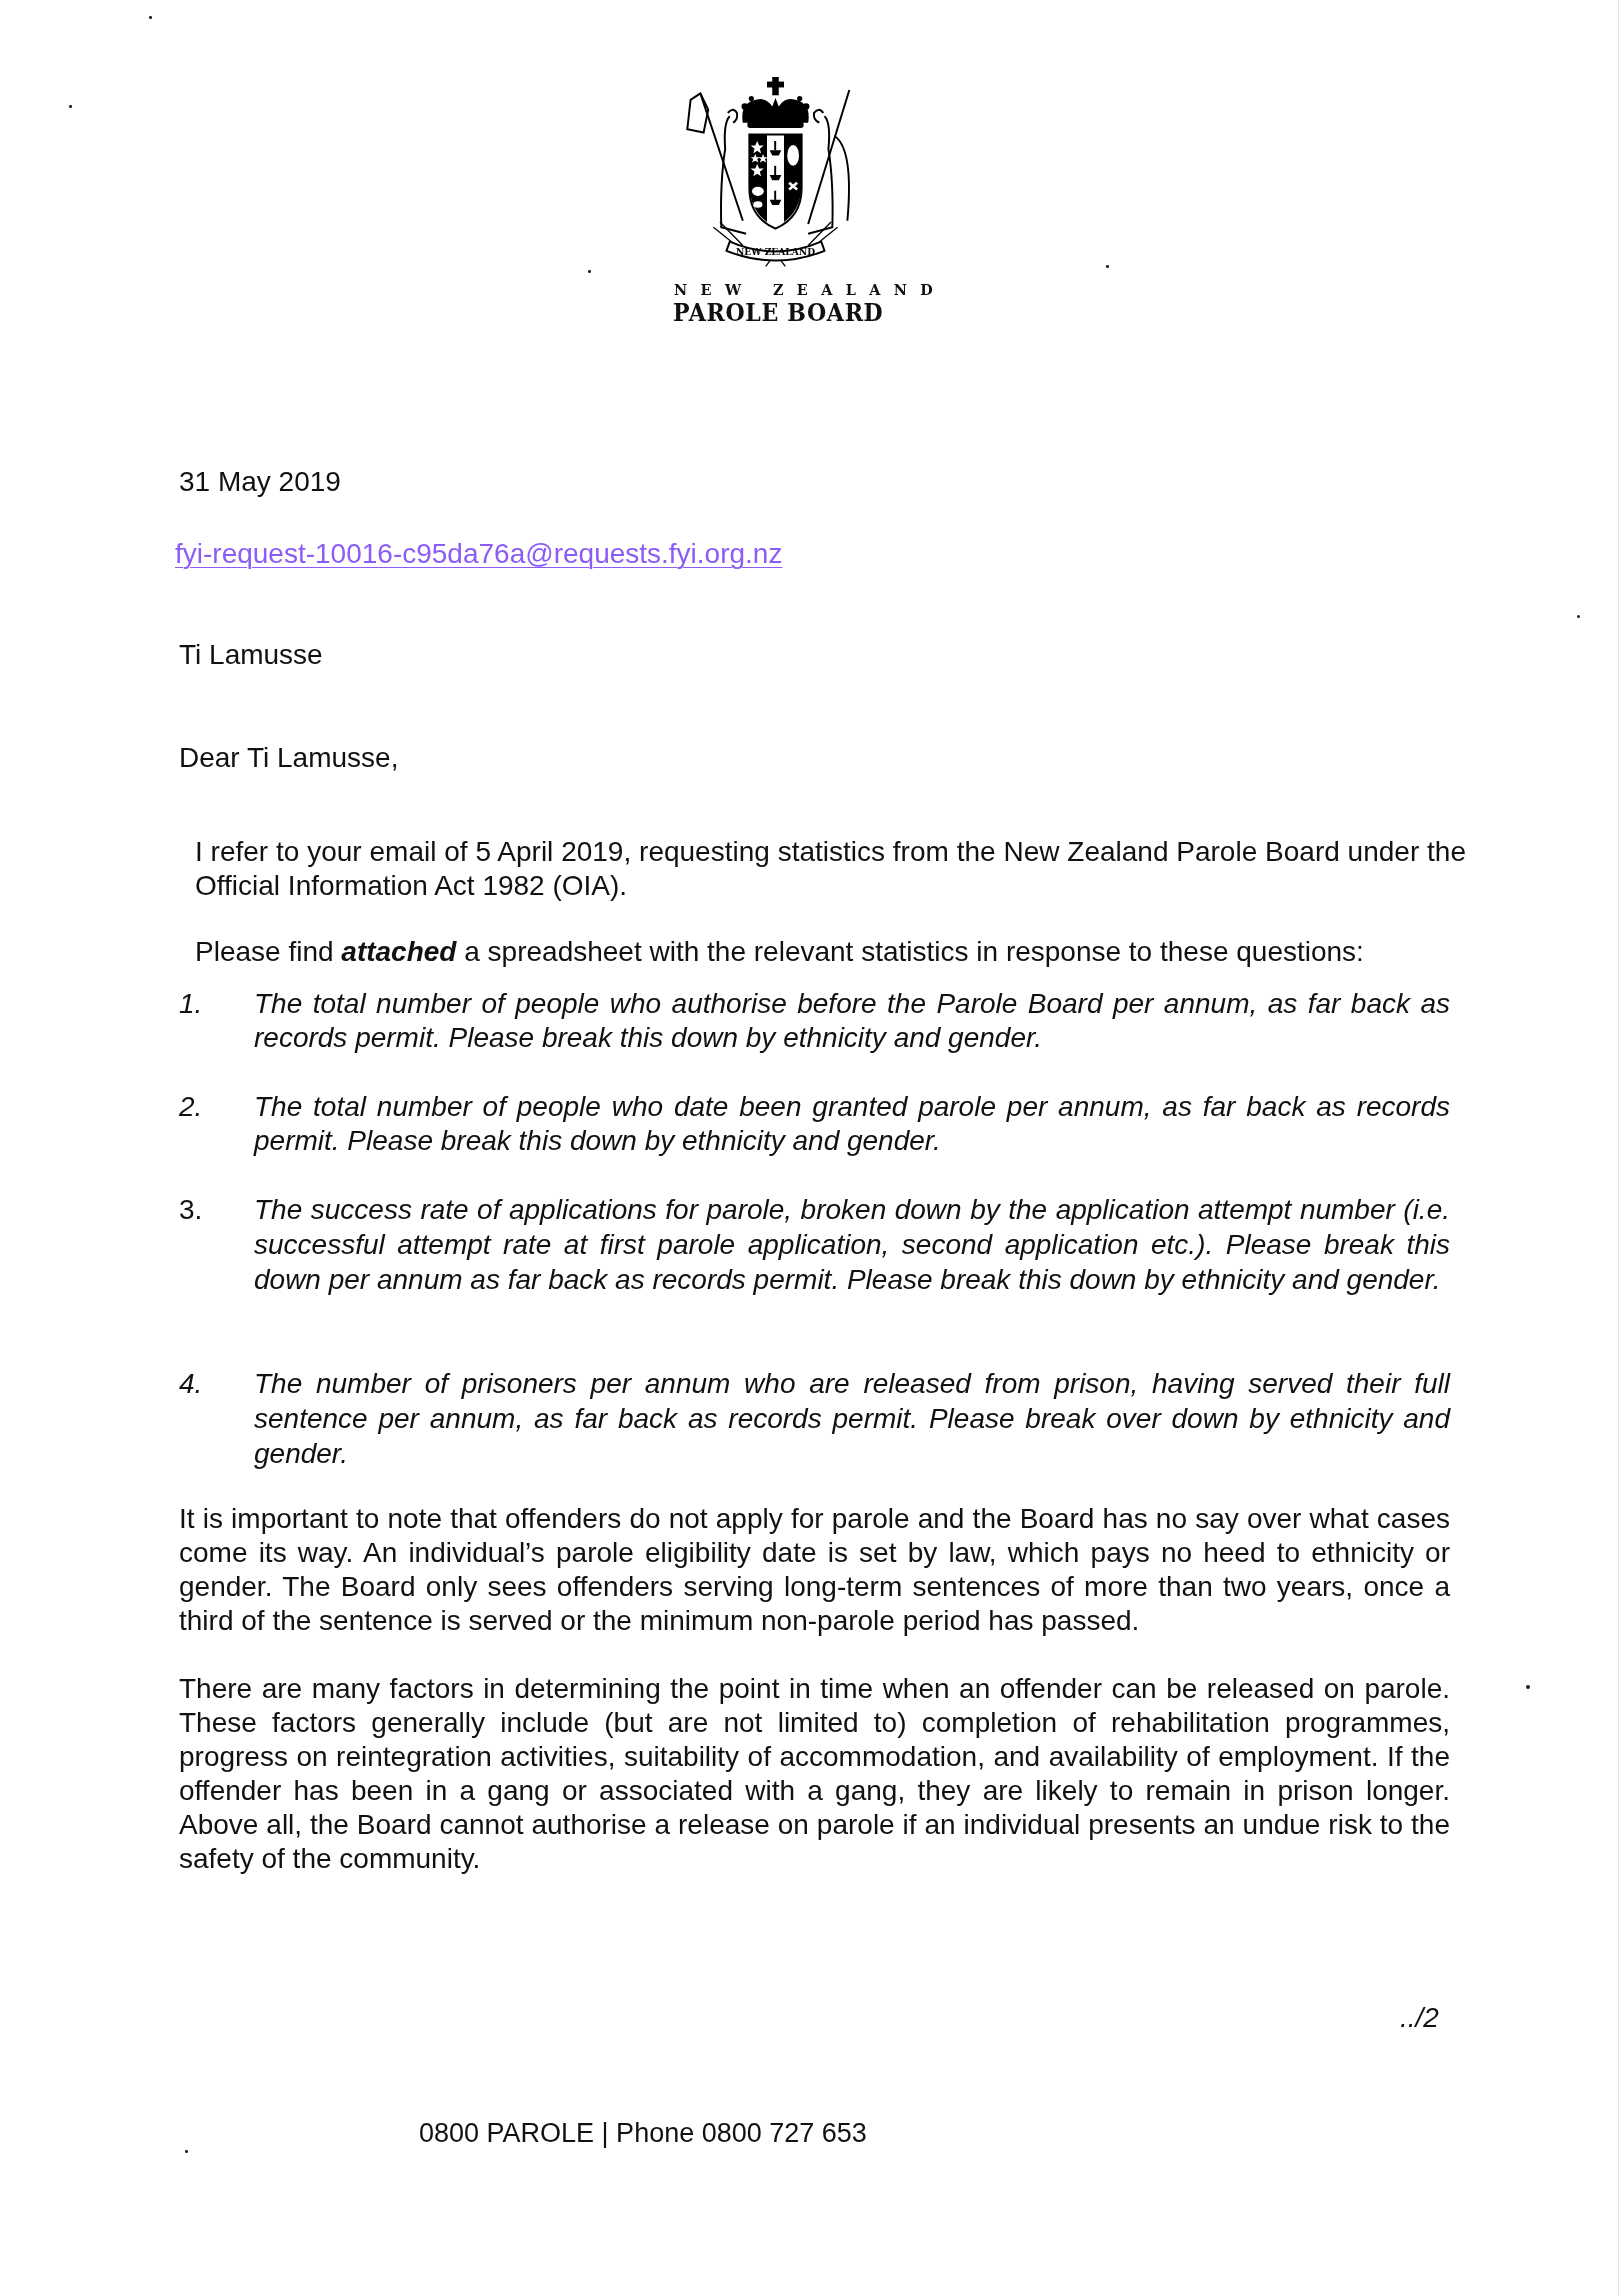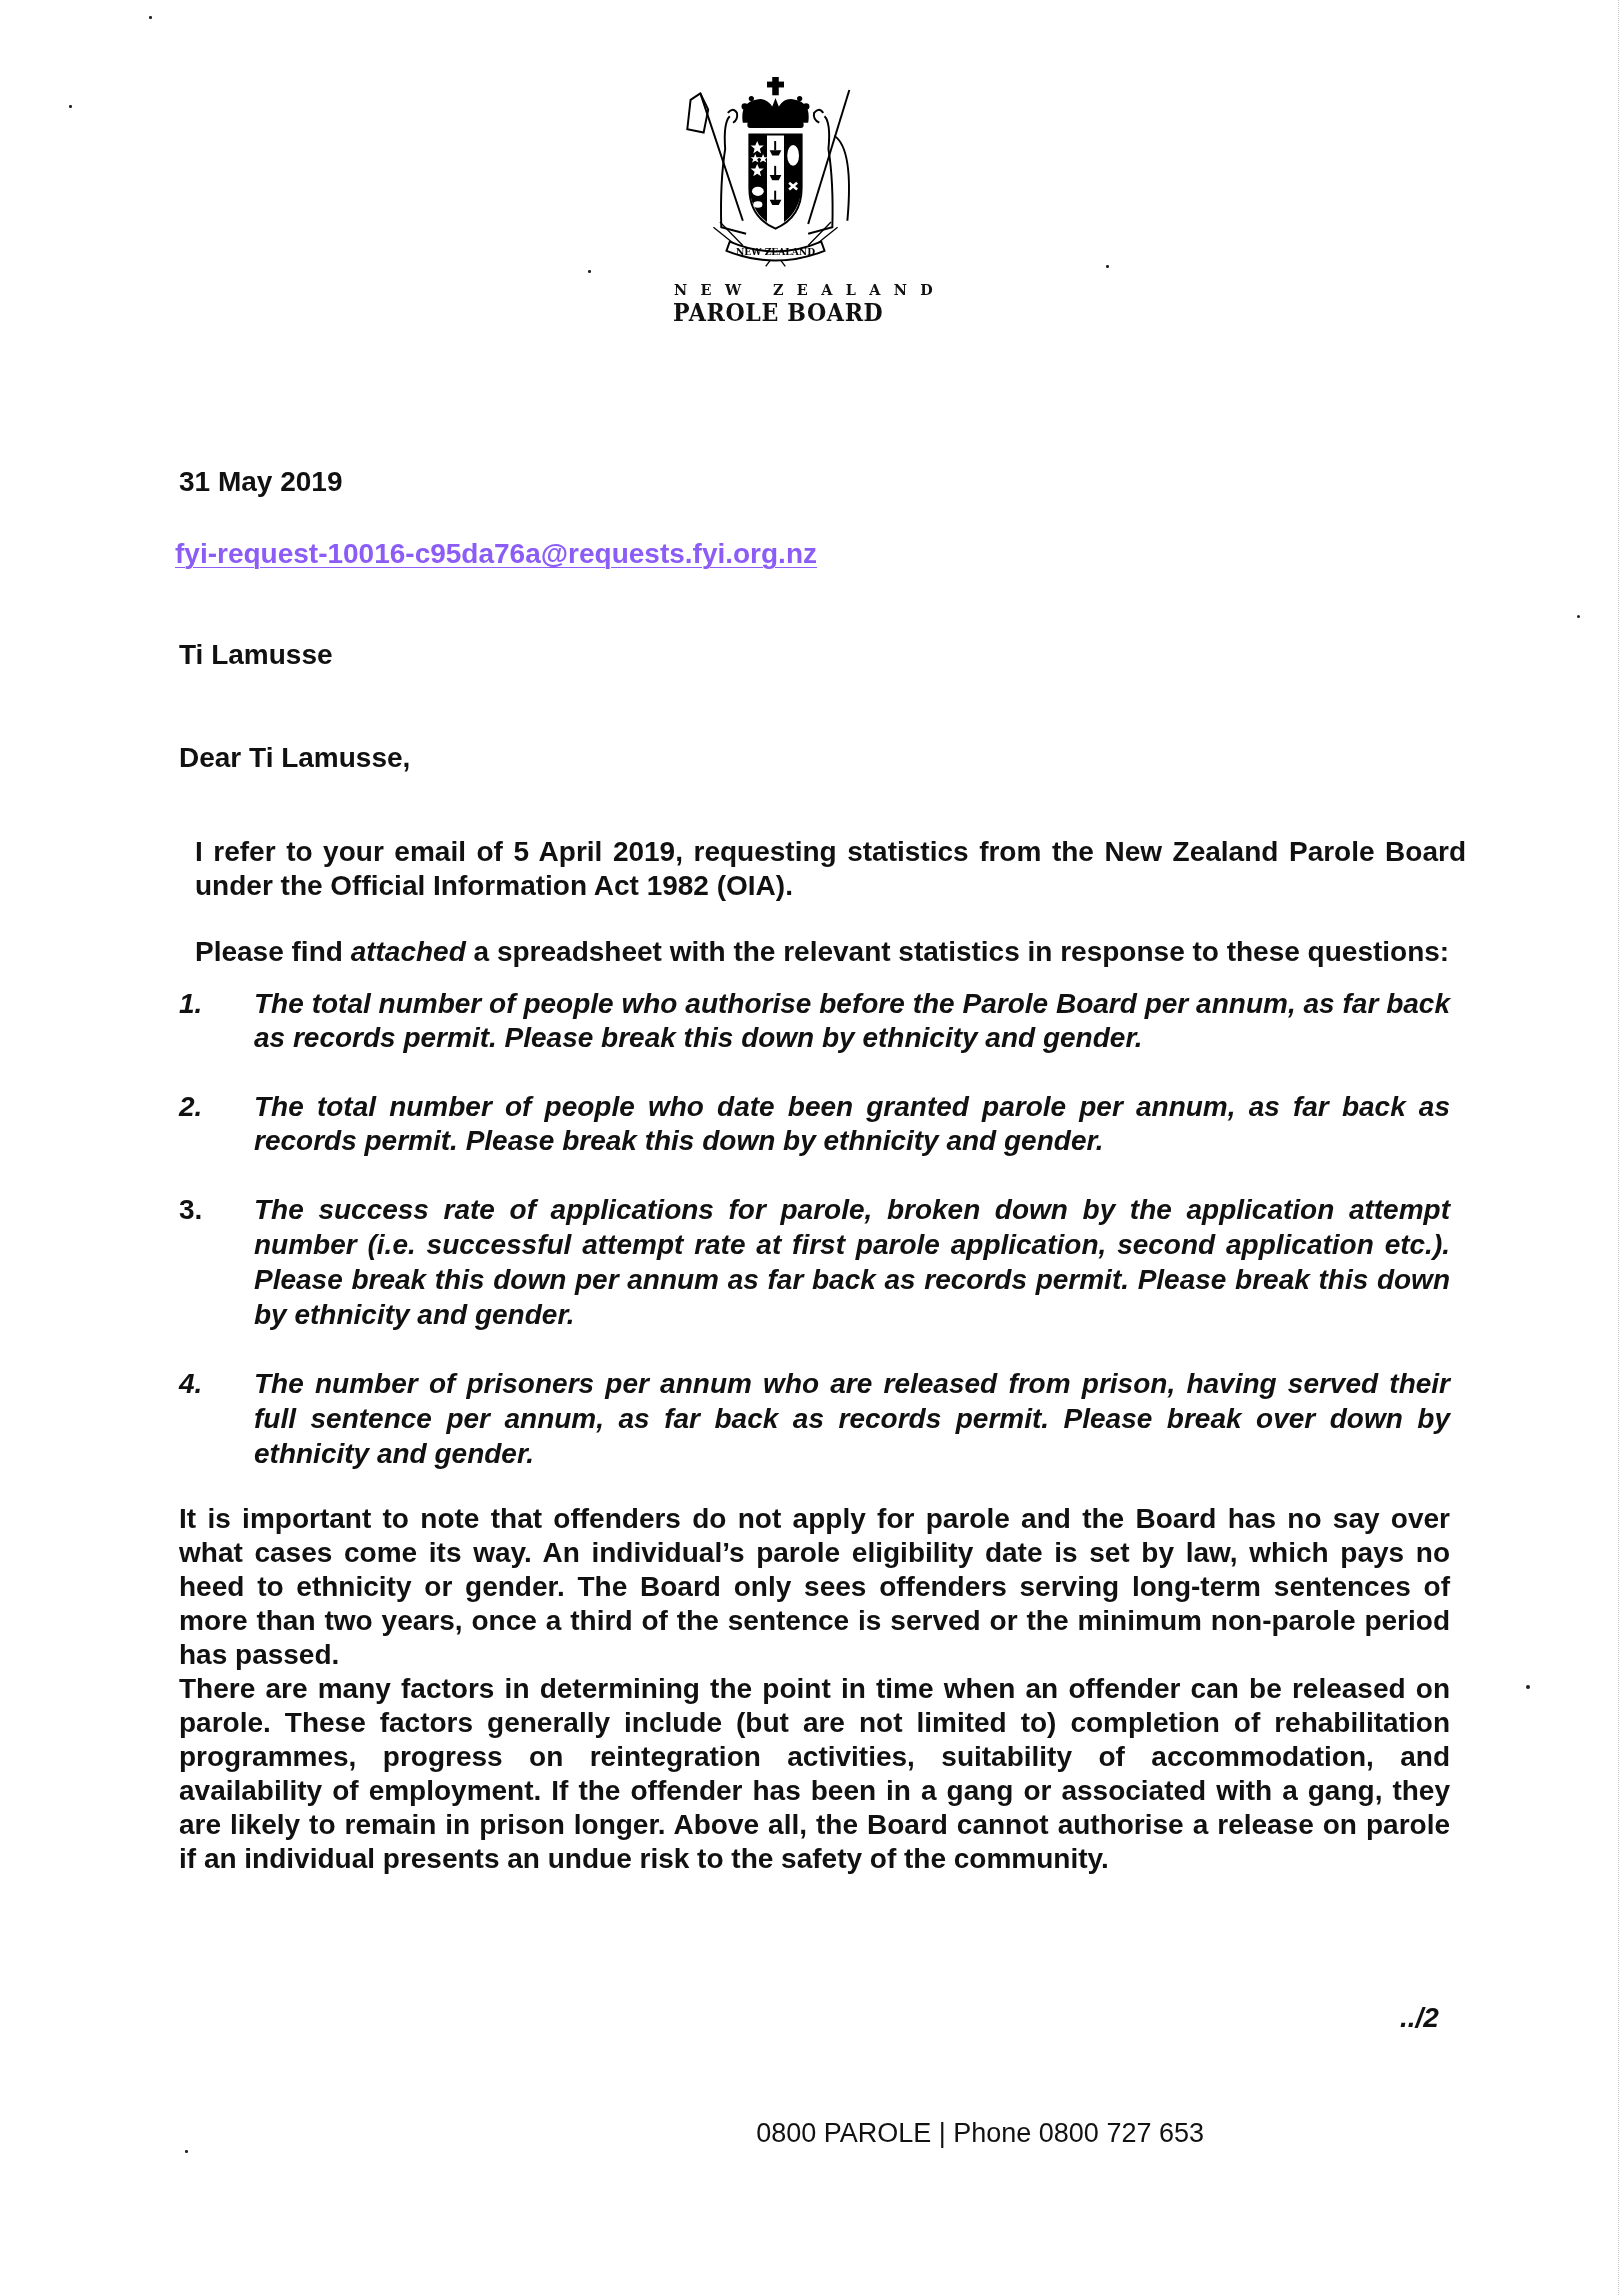--- a/index.html
+++ b/index.html
@@ -1,19 +1,19 @@
 <!DOCTYPE html>
 <html style="font-size:10.5px"><head>
 <meta charset="utf-8">
 <style>
   html, body { margin: 0; padding: 0; background: #ffffff; }
   body { width: 1623px; height: 2295px; position: relative; overflow: hidden;
          font-family: "Liberation Sans", sans-serif; color: #111111; }
   .abs { position: absolute; }
-  .txt { font-size: 28px; line-height: 34px; font-weight: bold; }
+  .txt { font-size: 28px; line-height: 34px; }
   .just { text-align: justify; text-align-last: left; }
   .crest { left: 674px; top: 77px; width: 203px; height: 196px; }
   .brand-small { left: 674px; top: 281px; width: 208px; font-family: "DejaVu Serif", serif;
                  font-size: 14.4px; letter-spacing: 13.4px; font-weight: bold; white-space: nowrap; }
   .brand-big { left: 673px; top: 298px; width: 216px; font-family: "DejaVu Serif", serif;
                font-size: 24px; font-weight: bold; letter-spacing: 0.7px; white-space: nowrap; transform: scaleX(0.92); transform-origin: left top; }
   .date { left: 179px; top: 465px; }
   .email { left: 175px; top: 537px; text-decoration: underline; text-underline-offset: 3.9px; text-decoration-thickness: 1.3px; color: #8b5cf6; }
   .recip { left: 179px; top: 638px; }
   .salut { left: 179px; top: 741px; }
@@ -24,21 +24,21 @@
   .item .num { width: 75px; flex: none; font-style: italic; }
   .item .num.upright { font-style: normal; }
   .item .body { flex: 1; font-style: italic; }
   .i1 { top: 987px; }
   .i2 { top: 1090px; }
   .i3 { top: 1192px; line-height: 35px; }
   .i4 { top: 1366px; line-height: 35px; }
   .p3 { top: 1502px; }
   .p4 { top: 1672px; }
   .pageref { left: 1400px; top: 2001px; font-style: italic; }
-  .footer { left: 419px; width: 785px; top: 2118px; text-align: right; font-size: 27px; line-height: 30px; }
+  .footer { left: 419px; width: 785px; top: 2118px; text-align: left; font-size: 27px; line-height: 30px; }
   .scanline { left: 1618px; top: 0; width: 0.7px; height: 2295px; border-left: 1.3px dotted #c8c8c8; }
   .speck { background: #222; border-radius: 50%; }
 </style>
 </head>
 <body>
 
 <div class="abs scanline"></div>
 <div class="abs speck" style="left:149px;top:16.4px;width:2.6px;height:2.6px"></div>
 <div class="abs speck" style="left:69px;top:105px;width:2.6px;height:2.6px"></div>
 <div class="abs speck" style="left:588px;top:270px;width:2.6px;height:2.6px"></div>

